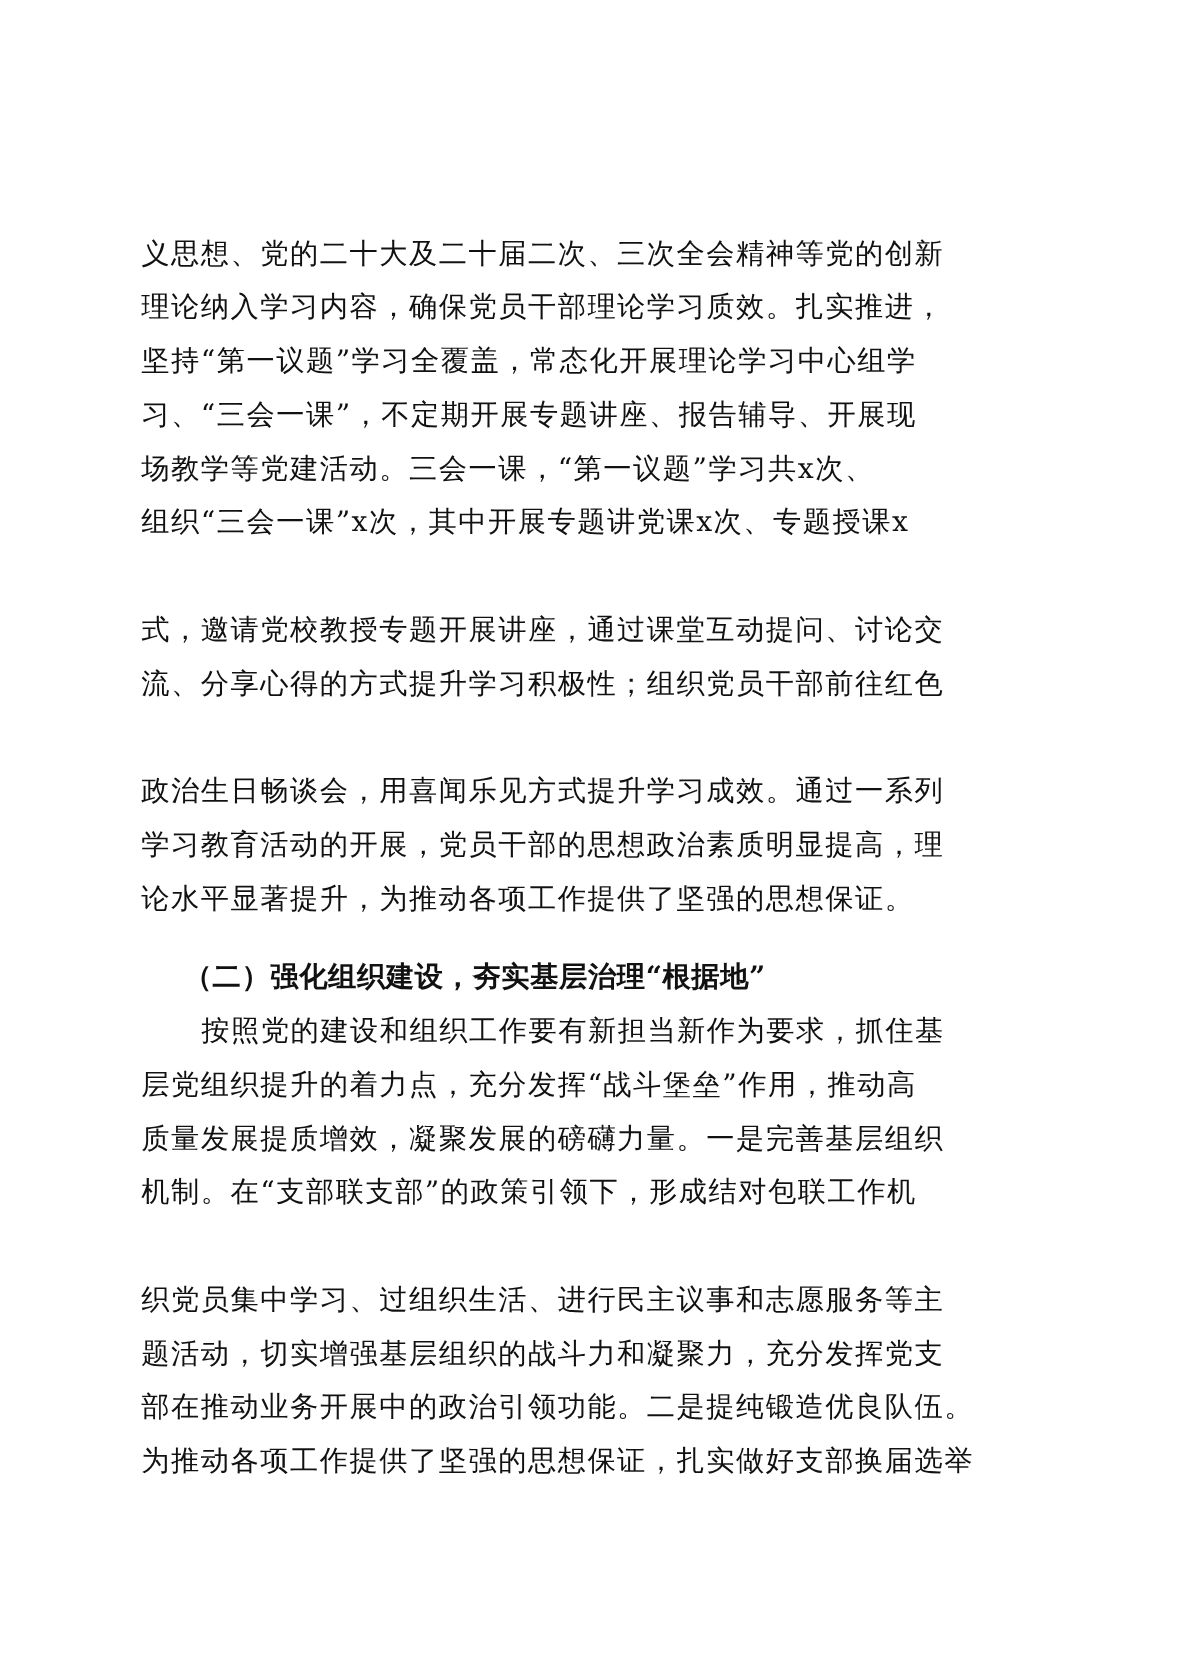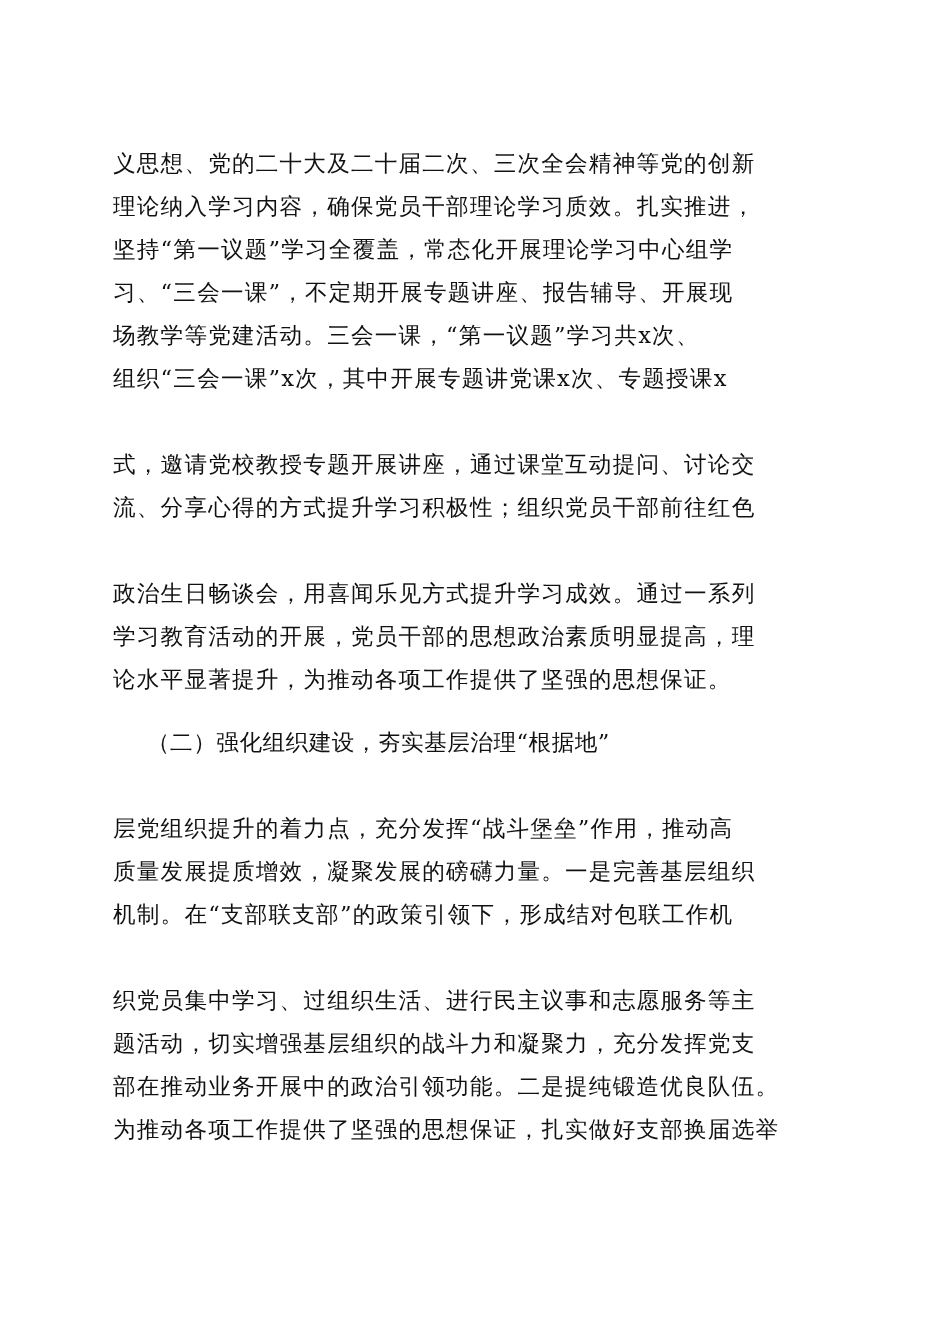--- a/index.html
+++ b/index.html
@@ -2,40 +2,41 @@
 <html><head>
 <meta charset="utf-8">
 <style>
   html, body { margin: 0; padding: 0; background: #ffffff; }
   body { width: 950px; height: 1344px; position: relative; overflow: hidden; }
   .page { position: absolute; left: 0; top: 0; width: 950px; height: 1344px; background: #fff; }
   .line {
     position: absolute; left: 113px; width: 720px; height: 40px;
     font-family: "DejaVu Serif", "Liberation Serif", serif;
     font-size: 22.6px; color: #111; white-space: nowrap;
-    letter-spacing: 1.2px; line-height: 40px;
+    letter-spacing: 1.2px; line-height: 40px; margin-top: 40px;
   }
-  .heading { font-weight: normal; letter-spacing: 0.5px; }
+  .heading { font-weight: bold; letter-spacing: 0.5px; }
 </style>
 </head>
 <body>
 
 <div class="page">
   <div class="line" style="top:143px">义思想、党的二十大及二十届二次、三次全会精神等党的创新</div>
   <div class="line" style="top:186px">理论纳入学习内容，确保党员干部理论学习质效。扎实推进，</div>
   <div class="line" style="top:229px">坚持“第一议题”学习全覆盖，常态化开展理论学习中心组学</div>
   <div class="line" style="top:272px">习、“三会一课”，不定期开展专题讲座、报告辅导、开展现</div>
   <div class="line" style="top:315px">场教学等党建活动。三会一课，“第一议题”学习共x次、</div>
   <div class="line" style="top:358px">组织“三会一课”x次，其中开展专题讲党课x次、专题授课x</div>
   <div class="line" style="top:444px">式，邀请党校教授专题开展讲座，通过课堂互动提问、讨论交</div>
   <div class="line" style="top:487px">流、分享心得的方式提升学习积极性；组织党员干部前往红色</div>
   <div class="line" style="top:573px">政治生日畅谈会，用喜闻乐见方式提升学习成效。通过一系列</div>
   <div class="line" style="top:616px">学习教育活动的开展，党员干部的思想政治素质明显提高，理</div>
   <div class="line" style="top:659px">论水平显著提升，为推动各项工作提供了坚强的思想保证。</div>
   <div class="line heading" style="top:722px; left:147px">（二）强化组织建设，夯实基层治理“根据地”</div>
+  <div class="line" style="top:765px; left:161px">按照党的建设和组织工作要有新担当新作为要求，抓住基</div>
   <div class="line" style="top:808px">层党组织提升的着力点，充分发挥“战斗堡垒”作用，推动高</div>
   <div class="line" style="top:851px">质量发展提质增效，凝聚发展的磅礴力量。一是完善基层组织</div>
   <div class="line" style="top:894px">机制。在“支部联支部”的政策引领下，形成结对包联工作机</div>
   <div class="line" style="top:980px">织党员集中学习、过组织生活、进行民主议事和志愿服务等主</div>
   <div class="line" style="top:1023px">题活动，切实增强基层组织的战斗力和凝聚力，充分发挥党支</div>
   <div class="line" style="top:1066px">部在推动业务开展中的政治引领功能。二是提纯锻造优良队伍。</div>
   <div class="line" style="top:1109px">为推动各项工作提供了坚强的思想保证，扎实做好支部换届选举</div>
 </div>
 
 </body></html>

